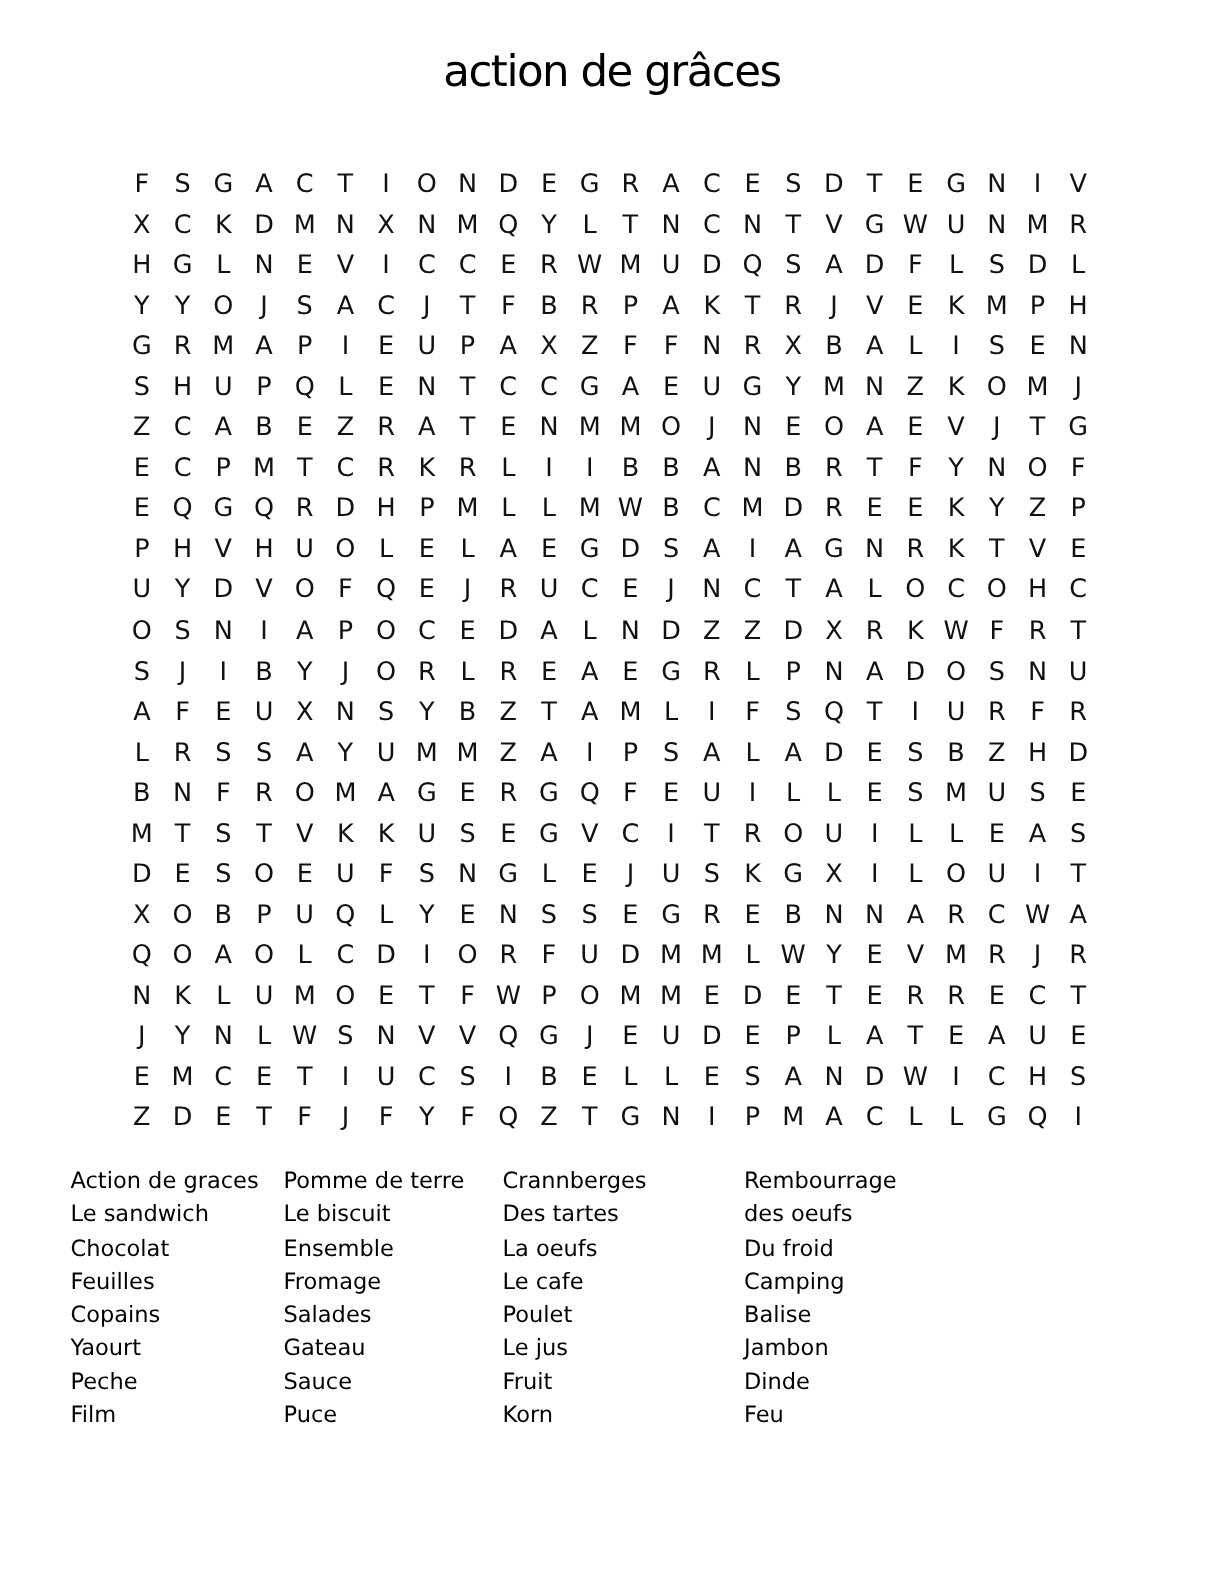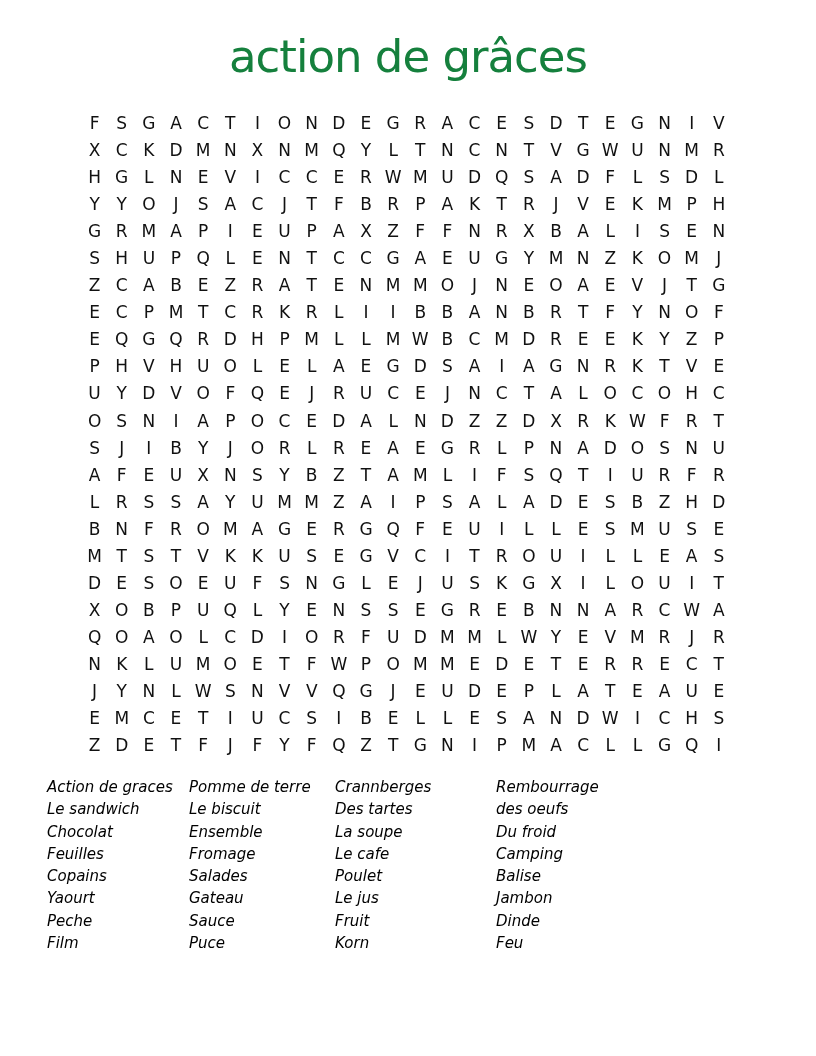--- a/index.html
+++ b/index.html
@@ -8,45 +8,45 @@
     width:816px;height:1056px;
     background:#ffffff;
     font-family:"DejaVu Sans","Liberation Sans",sans-serif;
     color:#000;
     overflow:hidden;
   }
   .title{
     position:absolute;
     top:30px;left:0;width:100%;
     text-align:center;
-    font-size:45px;
+    font-size:29px;
     font-weight:400;
     letter-spacing:-1px;
     margin:0;
-    color:#15803d;
+    color:#000000;
   }
   .grid{
     position:absolute;
     left:81px;top:110px;
     display:grid;
     grid-template-columns:repeat(24,27.15px);
     grid-auto-rows:27.05px;
   }
   .cell{
     display:flex;
     align-items:center;
     justify-content:center;
     font-size:17px;
     line-height:1;
     color:#111;
   }
   .words{
     position:absolute;
     left:0;top:776px;
-    width:100%;height:200px;font-style:italic;
+    width:100%;height:200px;
   }
   .word-col{
     position:absolute;
     top:0;
     font-size:15px;
     line-height:22.3px;
     white-space:nowrap;
     color:#000;
   }
   .word-col:nth-child(1){left:47px;}
@@ -655,21 +655,21 @@
         <div class="word">Ensemble</div>
         <div class="word">Fromage</div>
         <div class="word">Salades</div>
         <div class="word">Gateau</div>
         <div class="word">Sauce</div>
         <div class="word">Puce</div>
       </div>
       <div class="word-col">
         <div class="word">Crannberges</div>
         <div class="word">Des tartes</div>
-        <div class="word">La soupe</div>
+        <div class="word">La oeufs</div>
         <div class="word">Le cafe</div>
         <div class="word">Poulet</div>
         <div class="word">Le jus</div>
         <div class="word">Fruit</div>
         <div class="word">Korn</div>
       </div>
       <div class="word-col">
         <div class="word">Rembourrage</div>
         <div class="word">des oeufs</div>
         <div class="word">Du froid</div>

